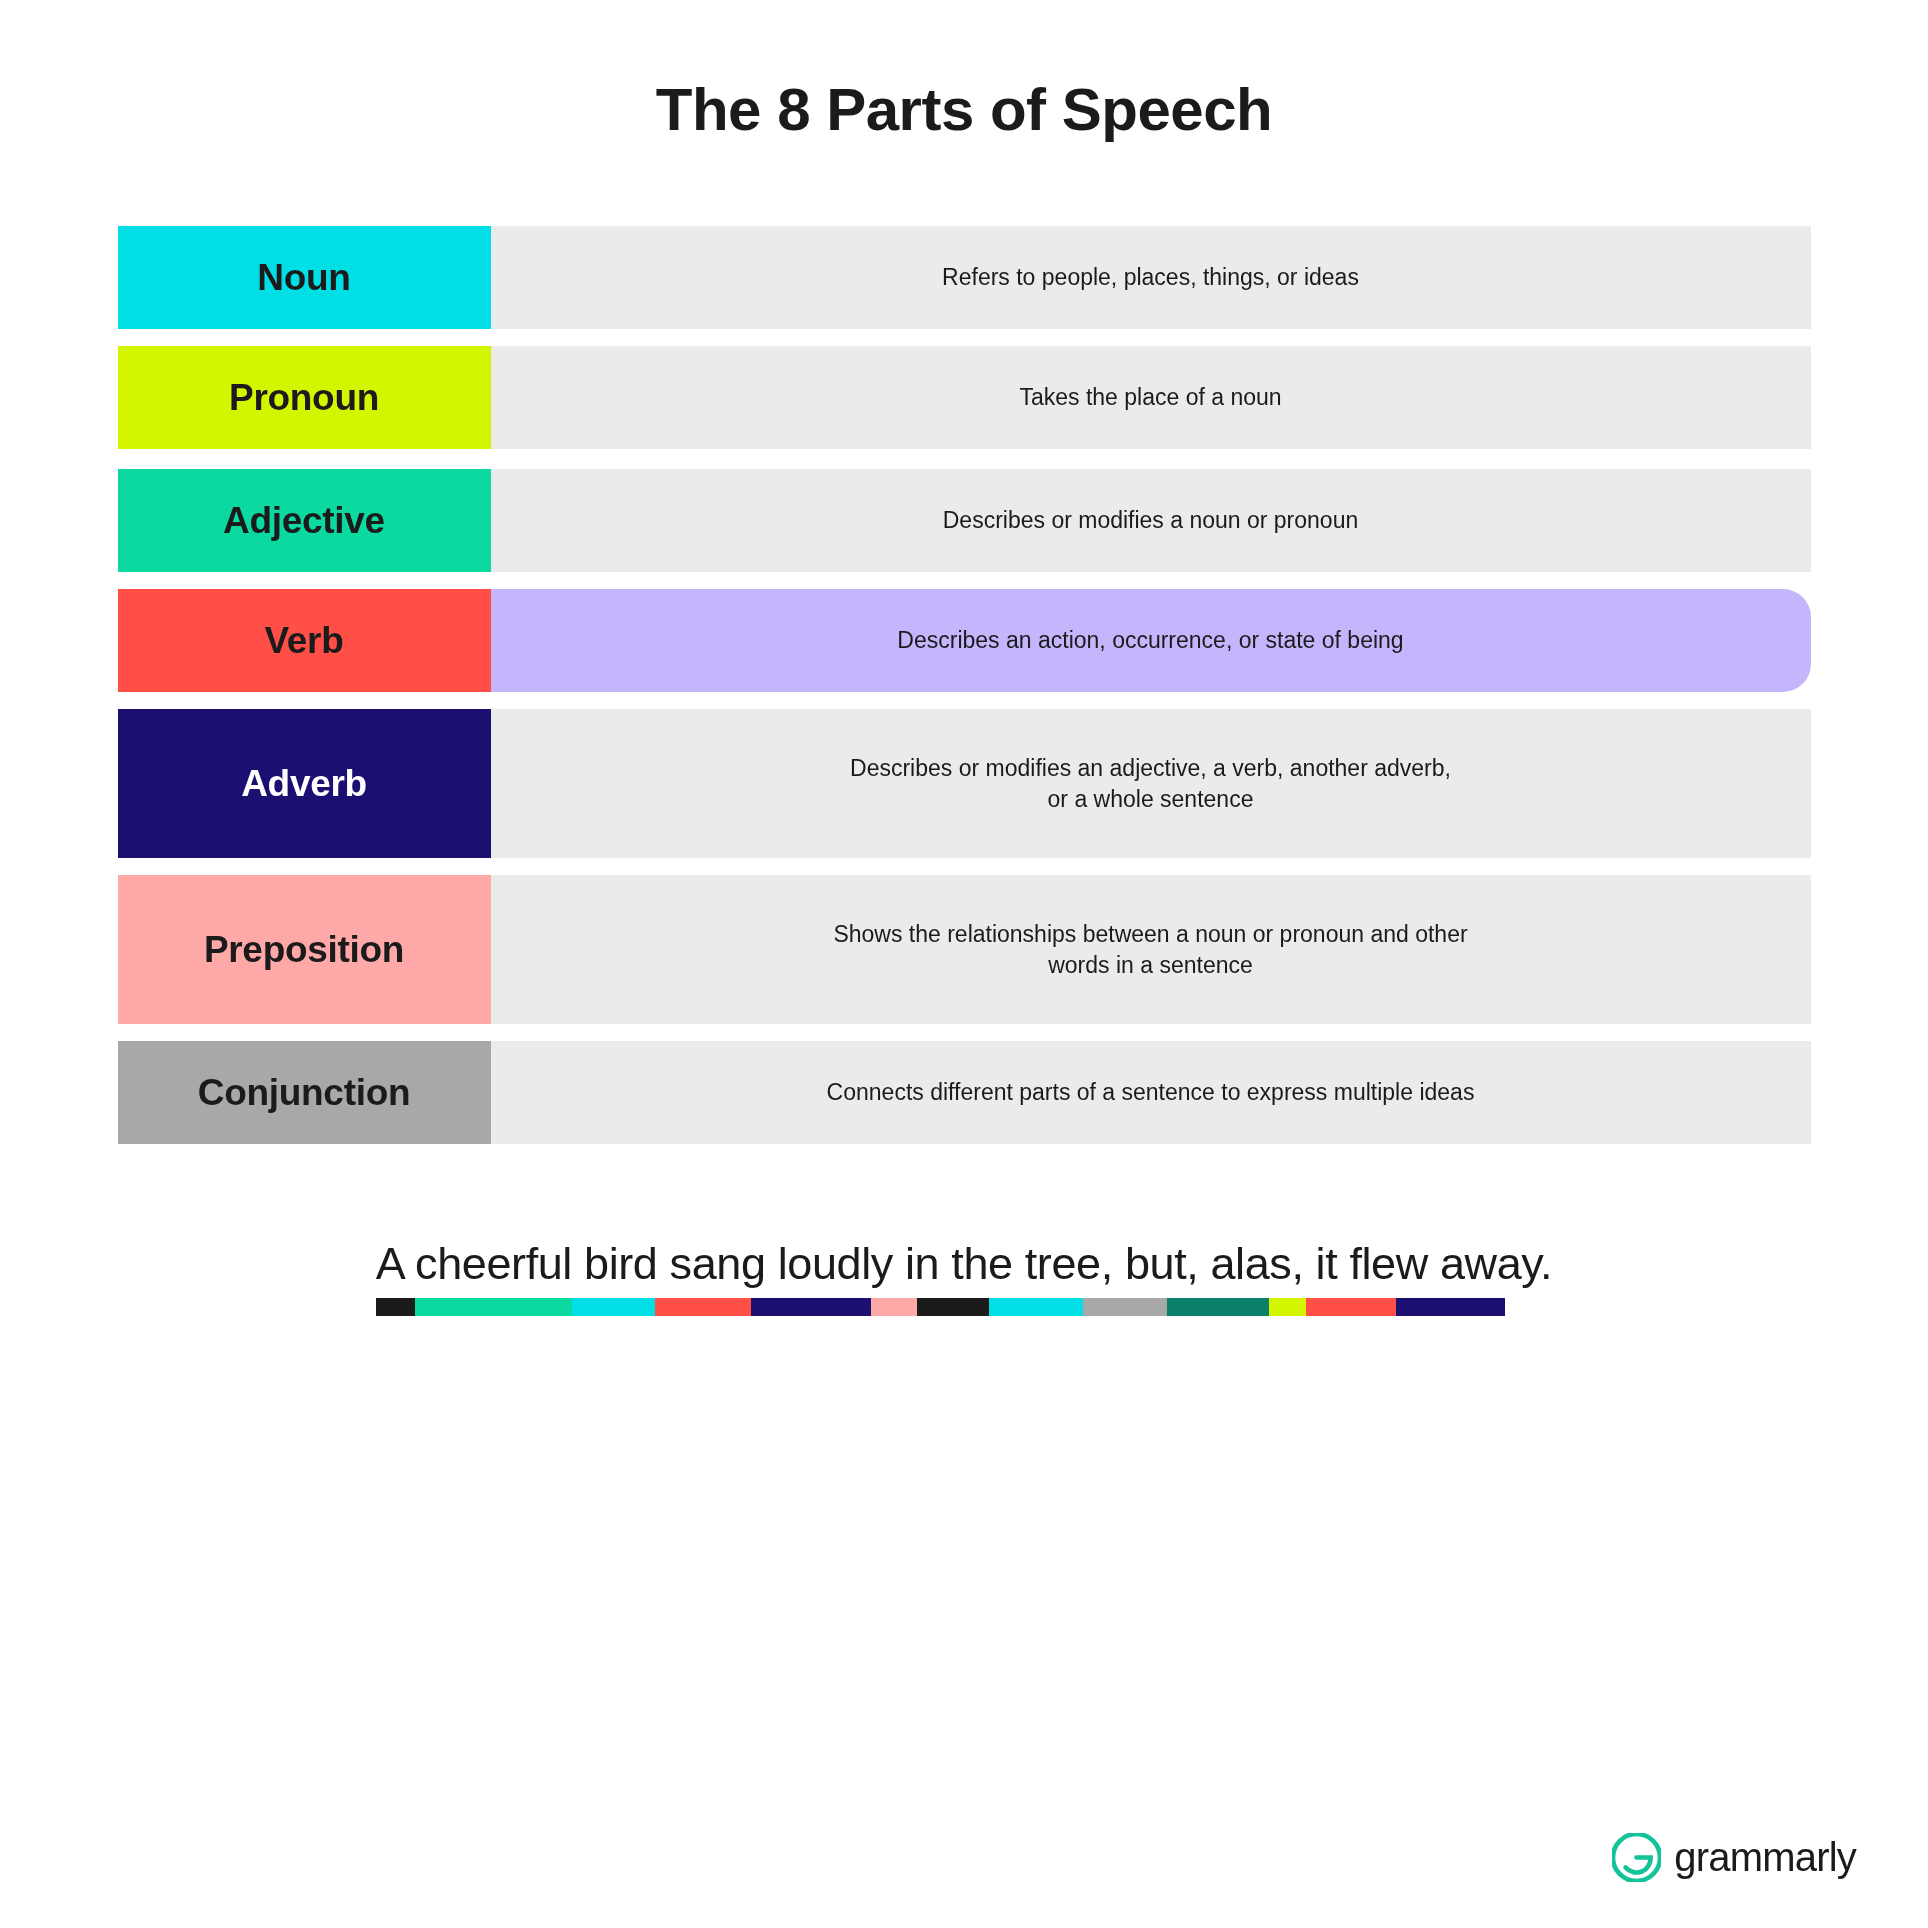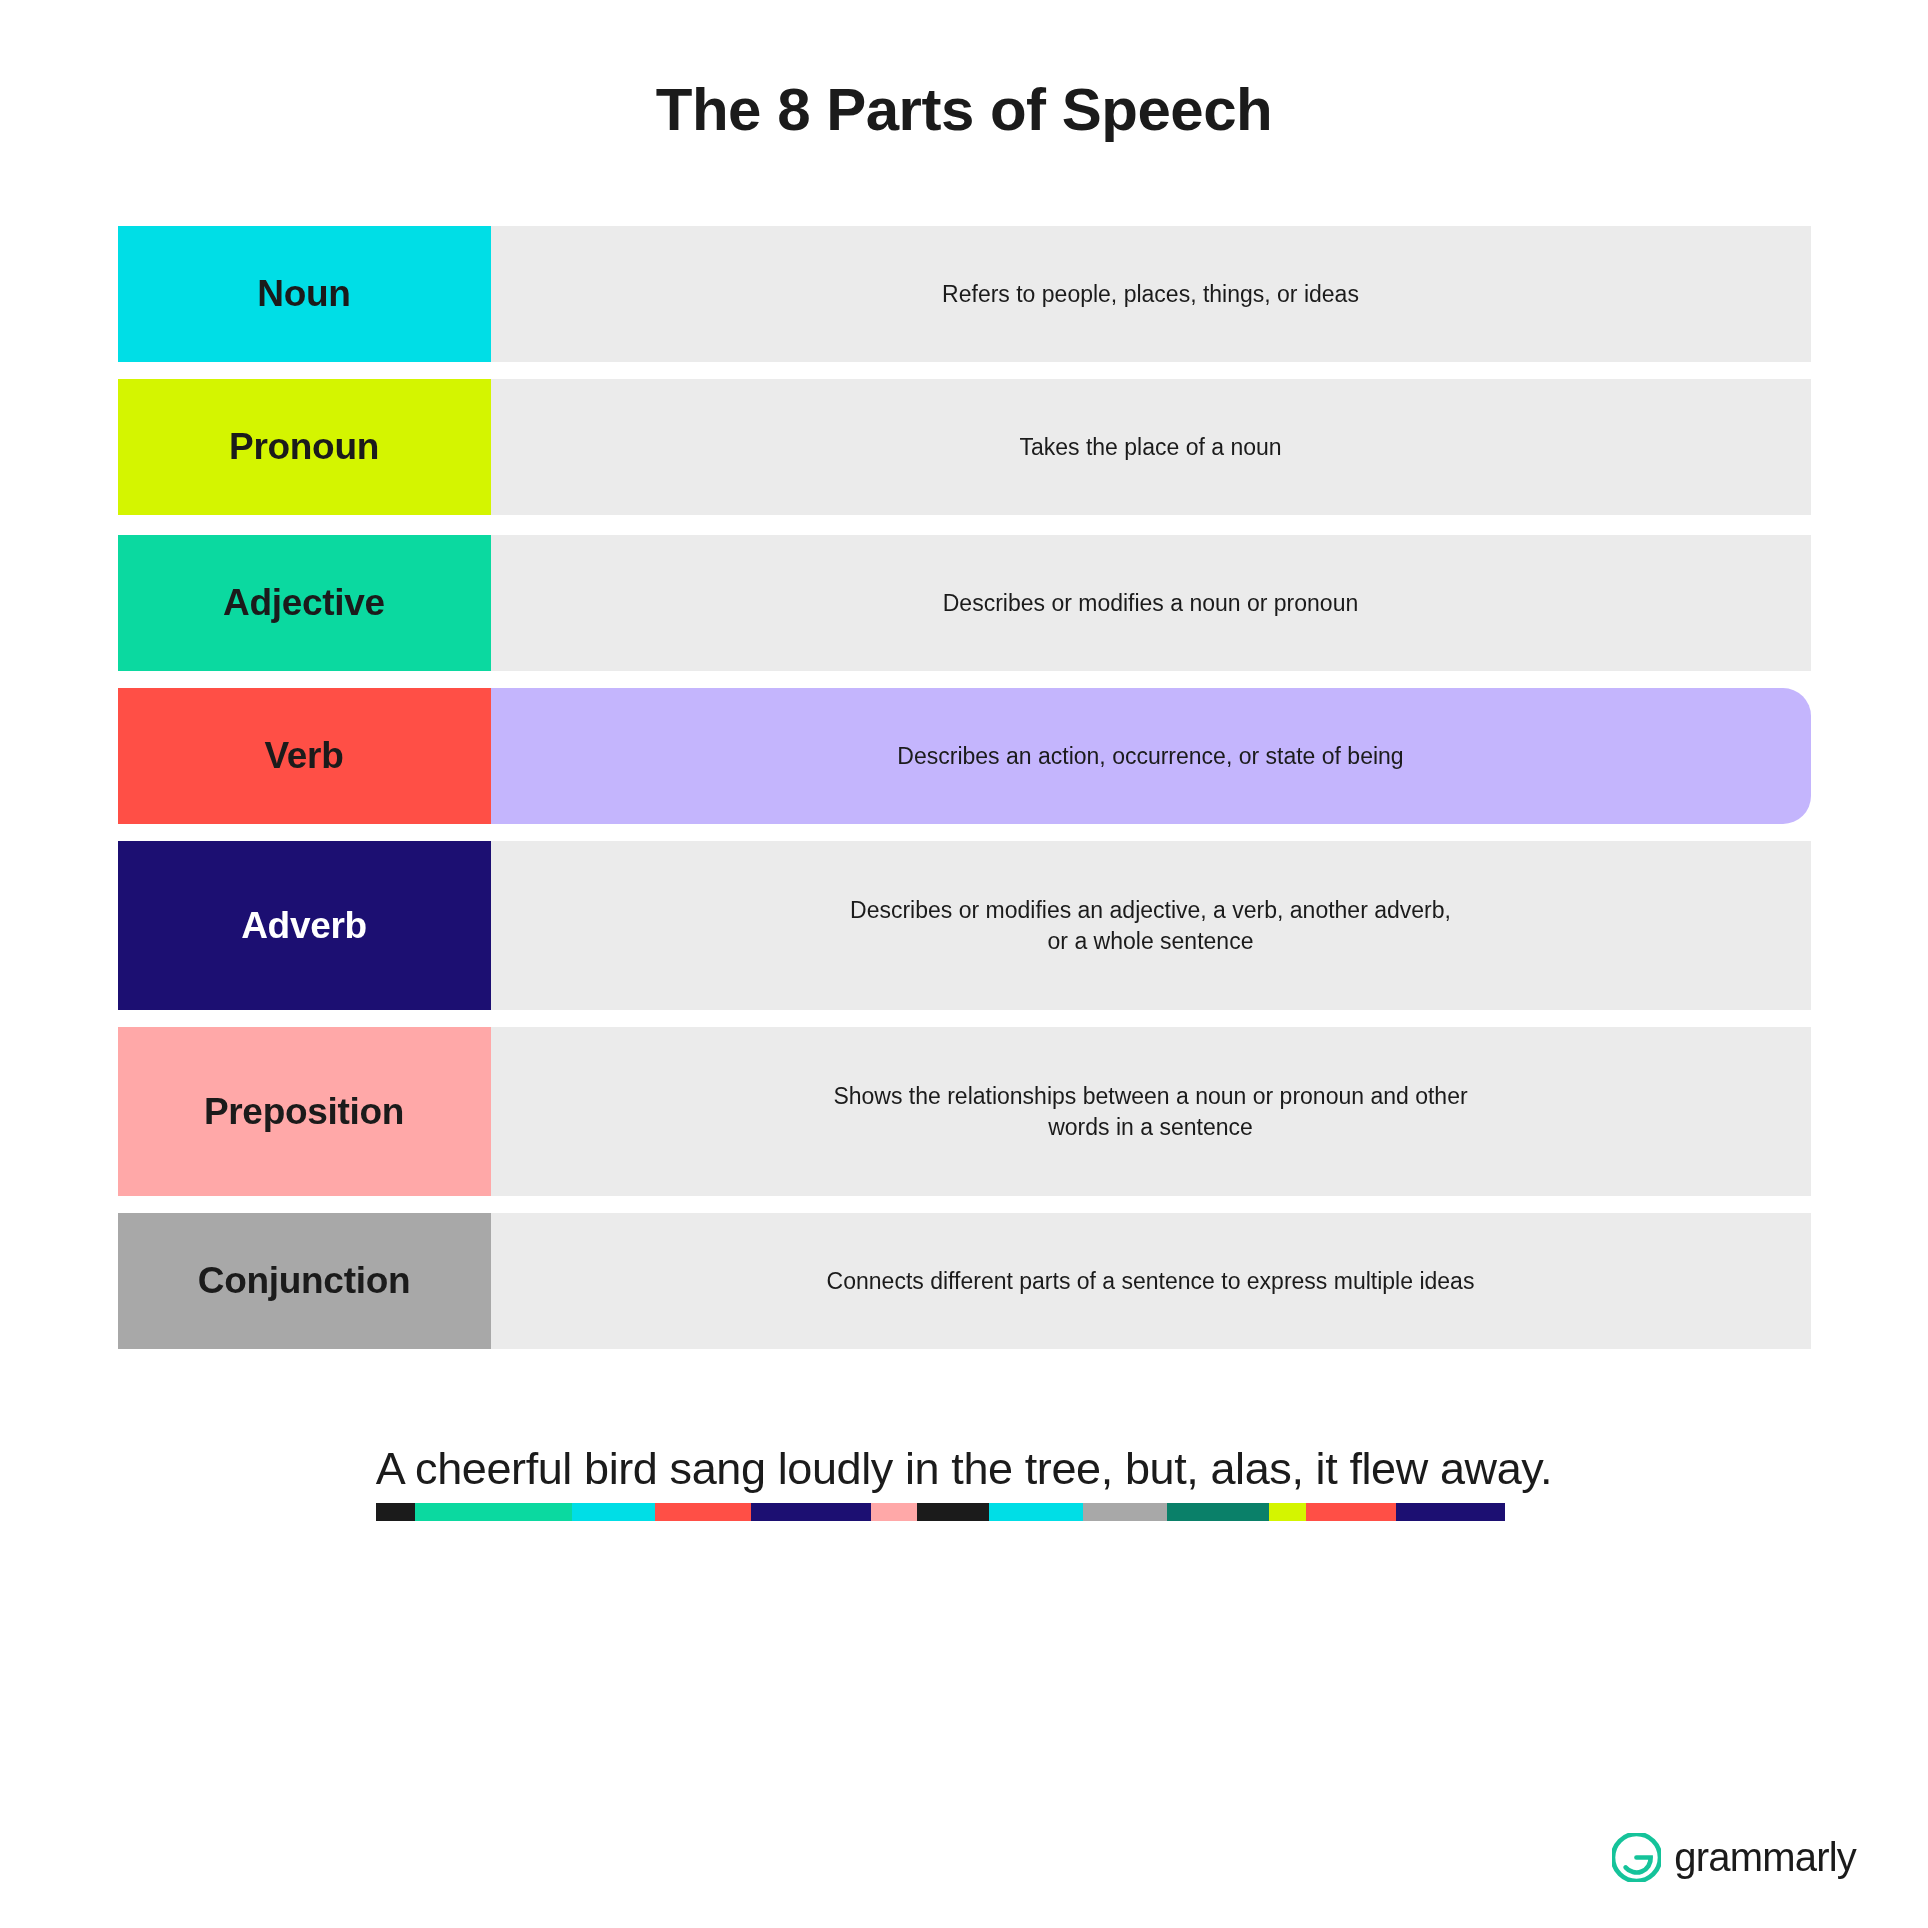--- a/index.html
+++ b/index.html
@@ -63,22 +63,22 @@
     align-items: center;
     justify-content: center;
     text-align: center;
     font-size: 23px;
     color: #1b1b1b;
     line-height: 1.34;
     padding: 15px 38px;
     white-space: pre-line;
   }
 
-  .h-single { height: 136px; justify-content: center; }
-  .h-double { height: 169px; margin-top: 15px; }
+  .h-single { height: 103px; justify-content: center; }
+  .h-double { height: 149px; margin-top: 15px; }
 
   
   .example {
     margin-top: 68px;
     text-align: center;
   }
 
   .example-heading {
     font-size: 40px;
     font-weight: bold;

